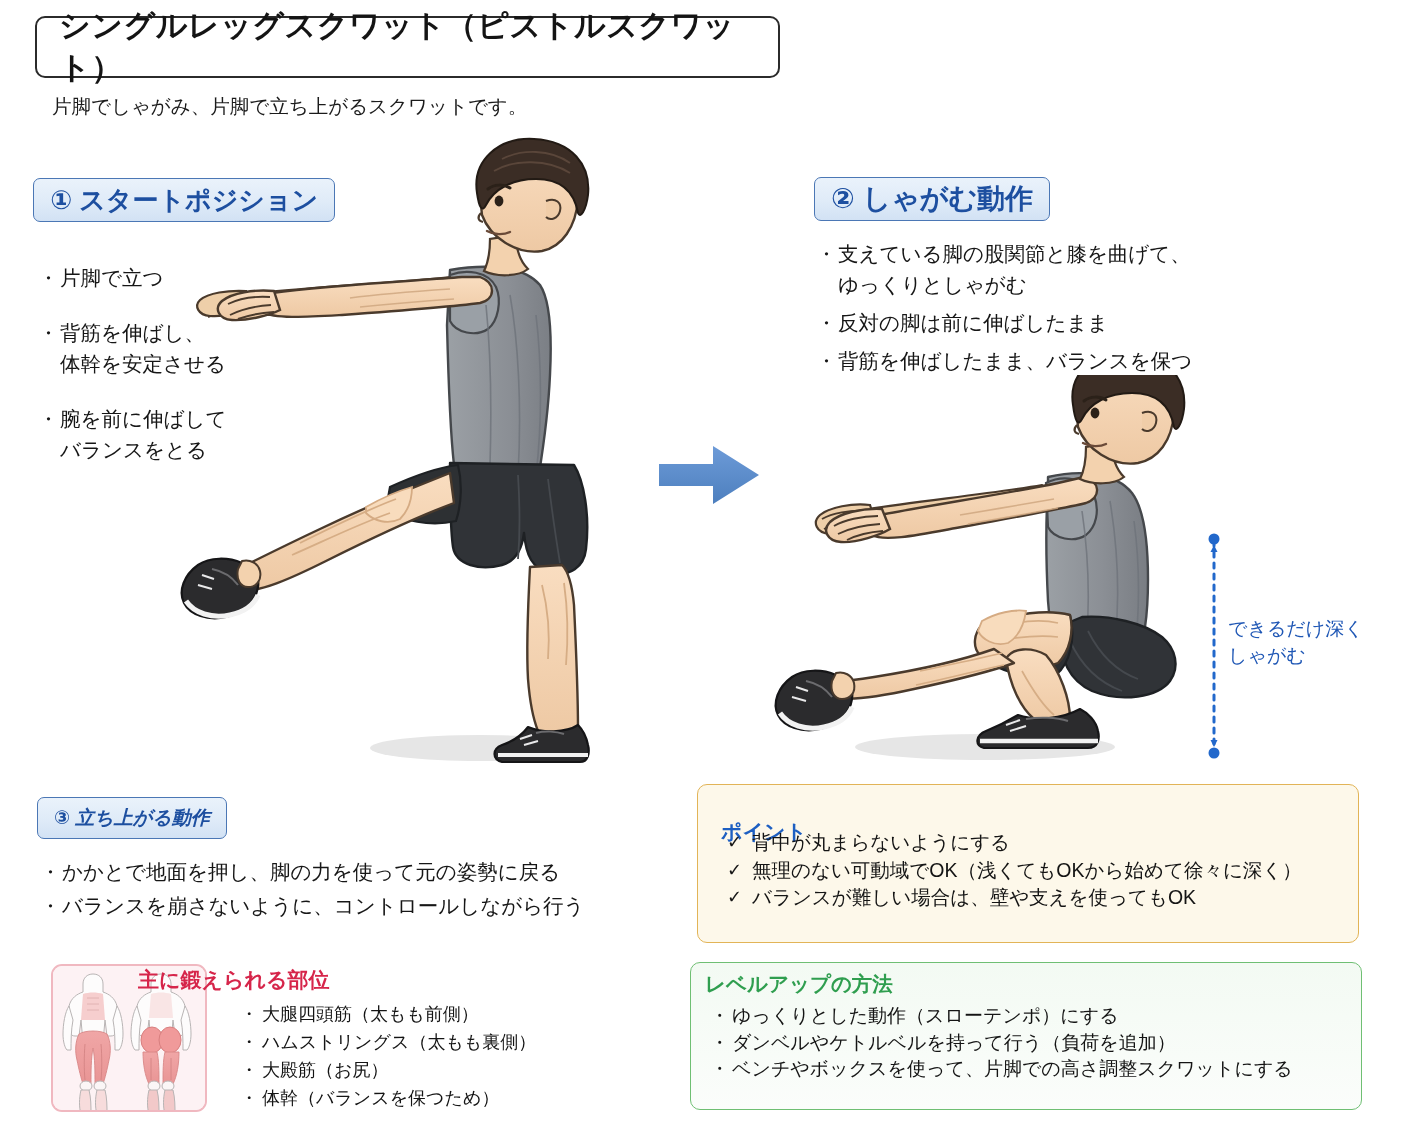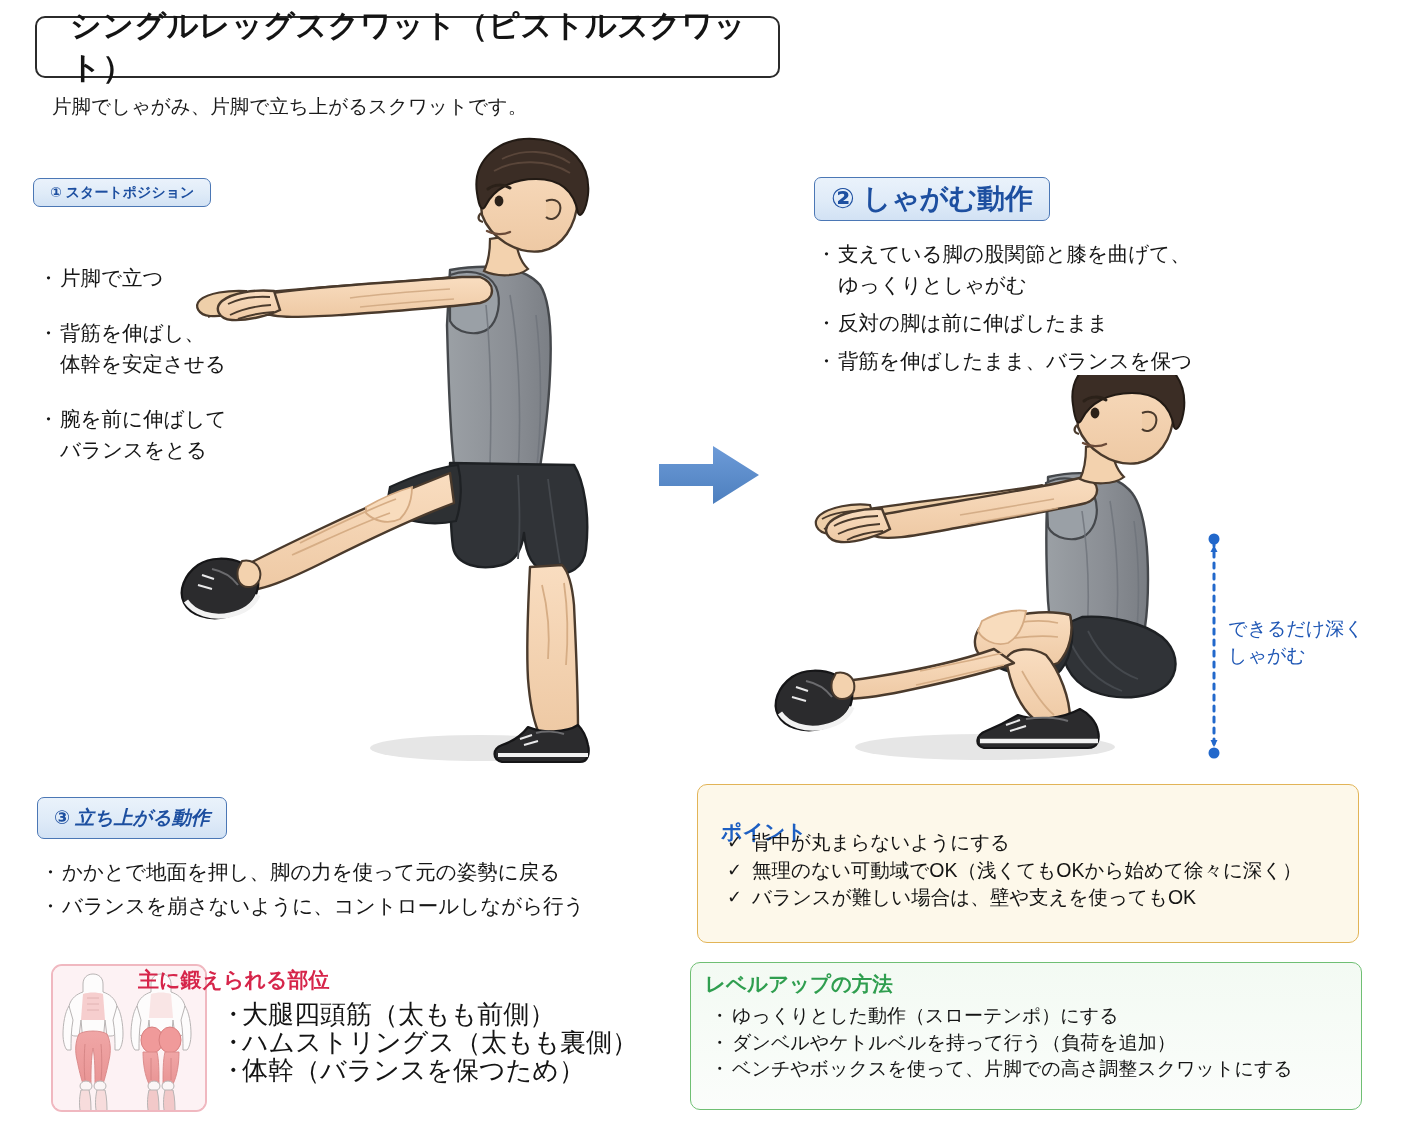--- a/index.html
+++ b/index.html
@@ -11,21 +11,21 @@
   }
   #root { position: relative; width: 1402px; height: 1122px; background: #fff; }
 
   
   .title-box {
     position: absolute; left: 35px; top: 16px;
     width: 745px; height: 62px;
     border: 2.5px solid #2b2b2b; border-radius: 10px;
     background: #fff;
     display: flex; align-items: center;
-    padding-left: 33px;
+    padding-left: 22px;
   }
   .title-text {
     font-size: 31px; font-weight: bold; color: #141414;
     letter-spacing: 0.5px;
   }
   .subtitle {
     position: absolute; left: 52px; top: 93px;
     font-size: 19.5px; color: #1b1b1b;
   }
 
@@ -33,21 +33,21 @@
   .step-badge {
     position: absolute;
     border: 1.6px solid #4b77b5;
     border-radius: 7px;
     background: linear-gradient(to bottom, #eaf2fb 0%, #dfebf8 55%, #d2e2f4 100%);
     color: #1d4fa0;
     font-weight: bold;
     display: flex; align-items: center;
     padding: 0 16px;
   }
-  #badge-1 { left: 33px; top: 178px; height: 29px; font-size: 14px; }
+  #badge-1 { left: 33px; top: 178px; height: 44px; font-size: 26px; }
   #badge-2 { left: 814px; top: 177px; height: 44px; font-size: 28px; }
   #badge-3 { left: 37px; top: 797px; height: 42px; font-size: 19px; font-style: italic; }
 
   
   .bullets { position: absolute; }
   .bullets li {
     list-style: none; position: relative;
     padding-left: 20px;
     color: #161616;
   }
@@ -118,22 +118,22 @@
     border: 2px solid #f0b8c0;
     border-radius: 11px;
     background: #fdf2f4;
     overflow: hidden;
   }
   #muscle-title {
     position: absolute; left: 138px; top: 966px;
     font-size: 21px; font-weight: bold; color: #d6254a;
   }
   #muscle-list {
-    position: absolute; left: 220px; top: 1000px;
-    font-size: 26px; line-height: 28px; color: #141414;
+    position: absolute; left: 240px; top: 1000px;
+    font-size: 18px; line-height: 28px; color: #141414;
   }
   #muscle-list li { list-style: none; position: relative; padding-left: 22px; }
   #muscle-list li::before { content: "・"; position: absolute; left: 0; top: 0; }
 
   
   .fig { position: absolute; }
   #figure-stand { left: 150px; top: 135px; }
   #figure-squat { left: 770px; top: 375px; }
 </style>
 </head>
@@ -434,16 +434,17 @@
         <path d="M36 118 C34 126 34 136 36 142 L46 142 C46 134 46 126 44 118 Z" fill="#f2c9c9" stroke="#b8b4b4" stroke-width="1"></path>
         <path d="M19 142 L31 142 L32 149 L18 149 Z" fill="#fbf6f6" stroke="#b8b4b4" stroke-width="1"></path>
         <path d="M35 142 L47 142 L48 149 L34 149 Z" fill="#fbf6f6" stroke="#b8b4b4" stroke-width="1"></path>
       </g>
     </svg>
   </div>
   <div id="muscle-title">主に鍛えられる部位</div>
   <ul id="muscle-list">
     <li><span>大腿四頭筋（太もも前側）</span></li>
     <li><span>ハムストリングス（太もも裏側）</span></li>
+    <li><span>大殿筋（お尻）</span></li>
     <li><span>体幹（バランスを保つため）</span></li>
   </ul>
 
 </div>
 
 </body></html>

